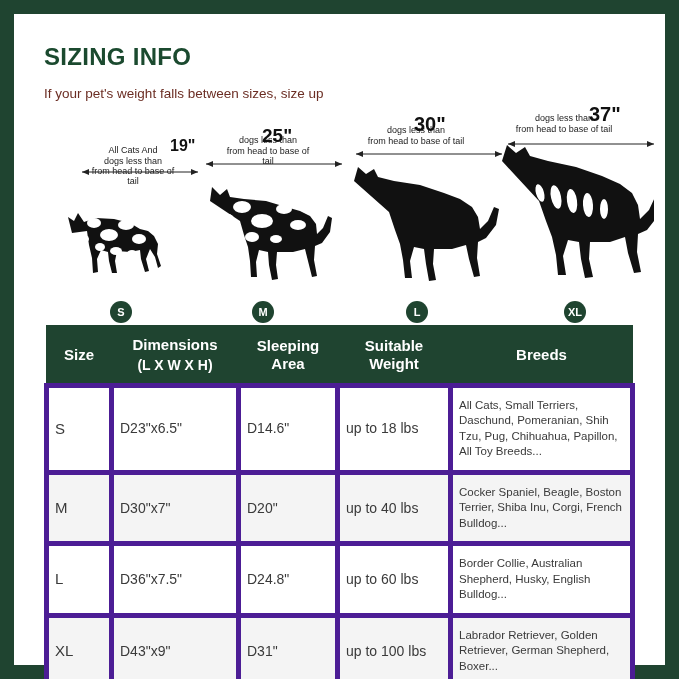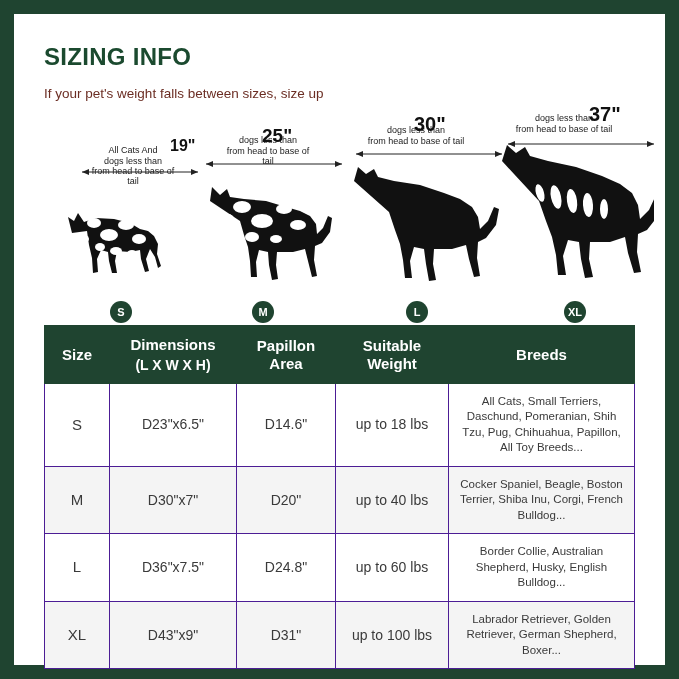--- a/index.html
+++ b/index.html
@@ -94,22 +94,21 @@
     border: 1px solid #1f4430;
     line-height: 1.15;
   }
   table.sizing th .sub {
     display: block;
     font-size: 14px;
     font-weight: bold;
     margin-top: 3px;
   }
   table.sizing td {
-    border: 1px solid #4c1d95;
-    text-align: center;
+    border: 5px solid #4c1d95;
     color: #3a3a3a;
     padding: 10px 6px;
     vertical-align: middle;
     line-height: 1.35;
   }
   td.c-size { font-size: 15px; }
   td.c-dim { font-size: 14px; }
   td.c-sleep { font-size: 14px; }
   td.c-weight { font-size: 14px; }
   td.c-breed { font-size: 11.5px; padding: 8px 10px; }
@@ -238,21 +237,21 @@
 
     <table class="sizing">
       <thead>
         <tr>
           <th class="col-size">Size</th>
           <th class="col-dim">
             <span>Dimensions</span>
             <span class="sub">(L X W X H)</span>
           </th>
           <th class="col-sleep">
-            <span>Papillon</span><br>
+            <span>Sleeping</span><br>
             <span>Area</span>
           </th>
           <th class="col-weight">
             <span>Suitable</span><br>
             <span>Weight</span>
           </th>
           <th>Breeds</th>
         </tr>
       </thead>
       <tbody>

